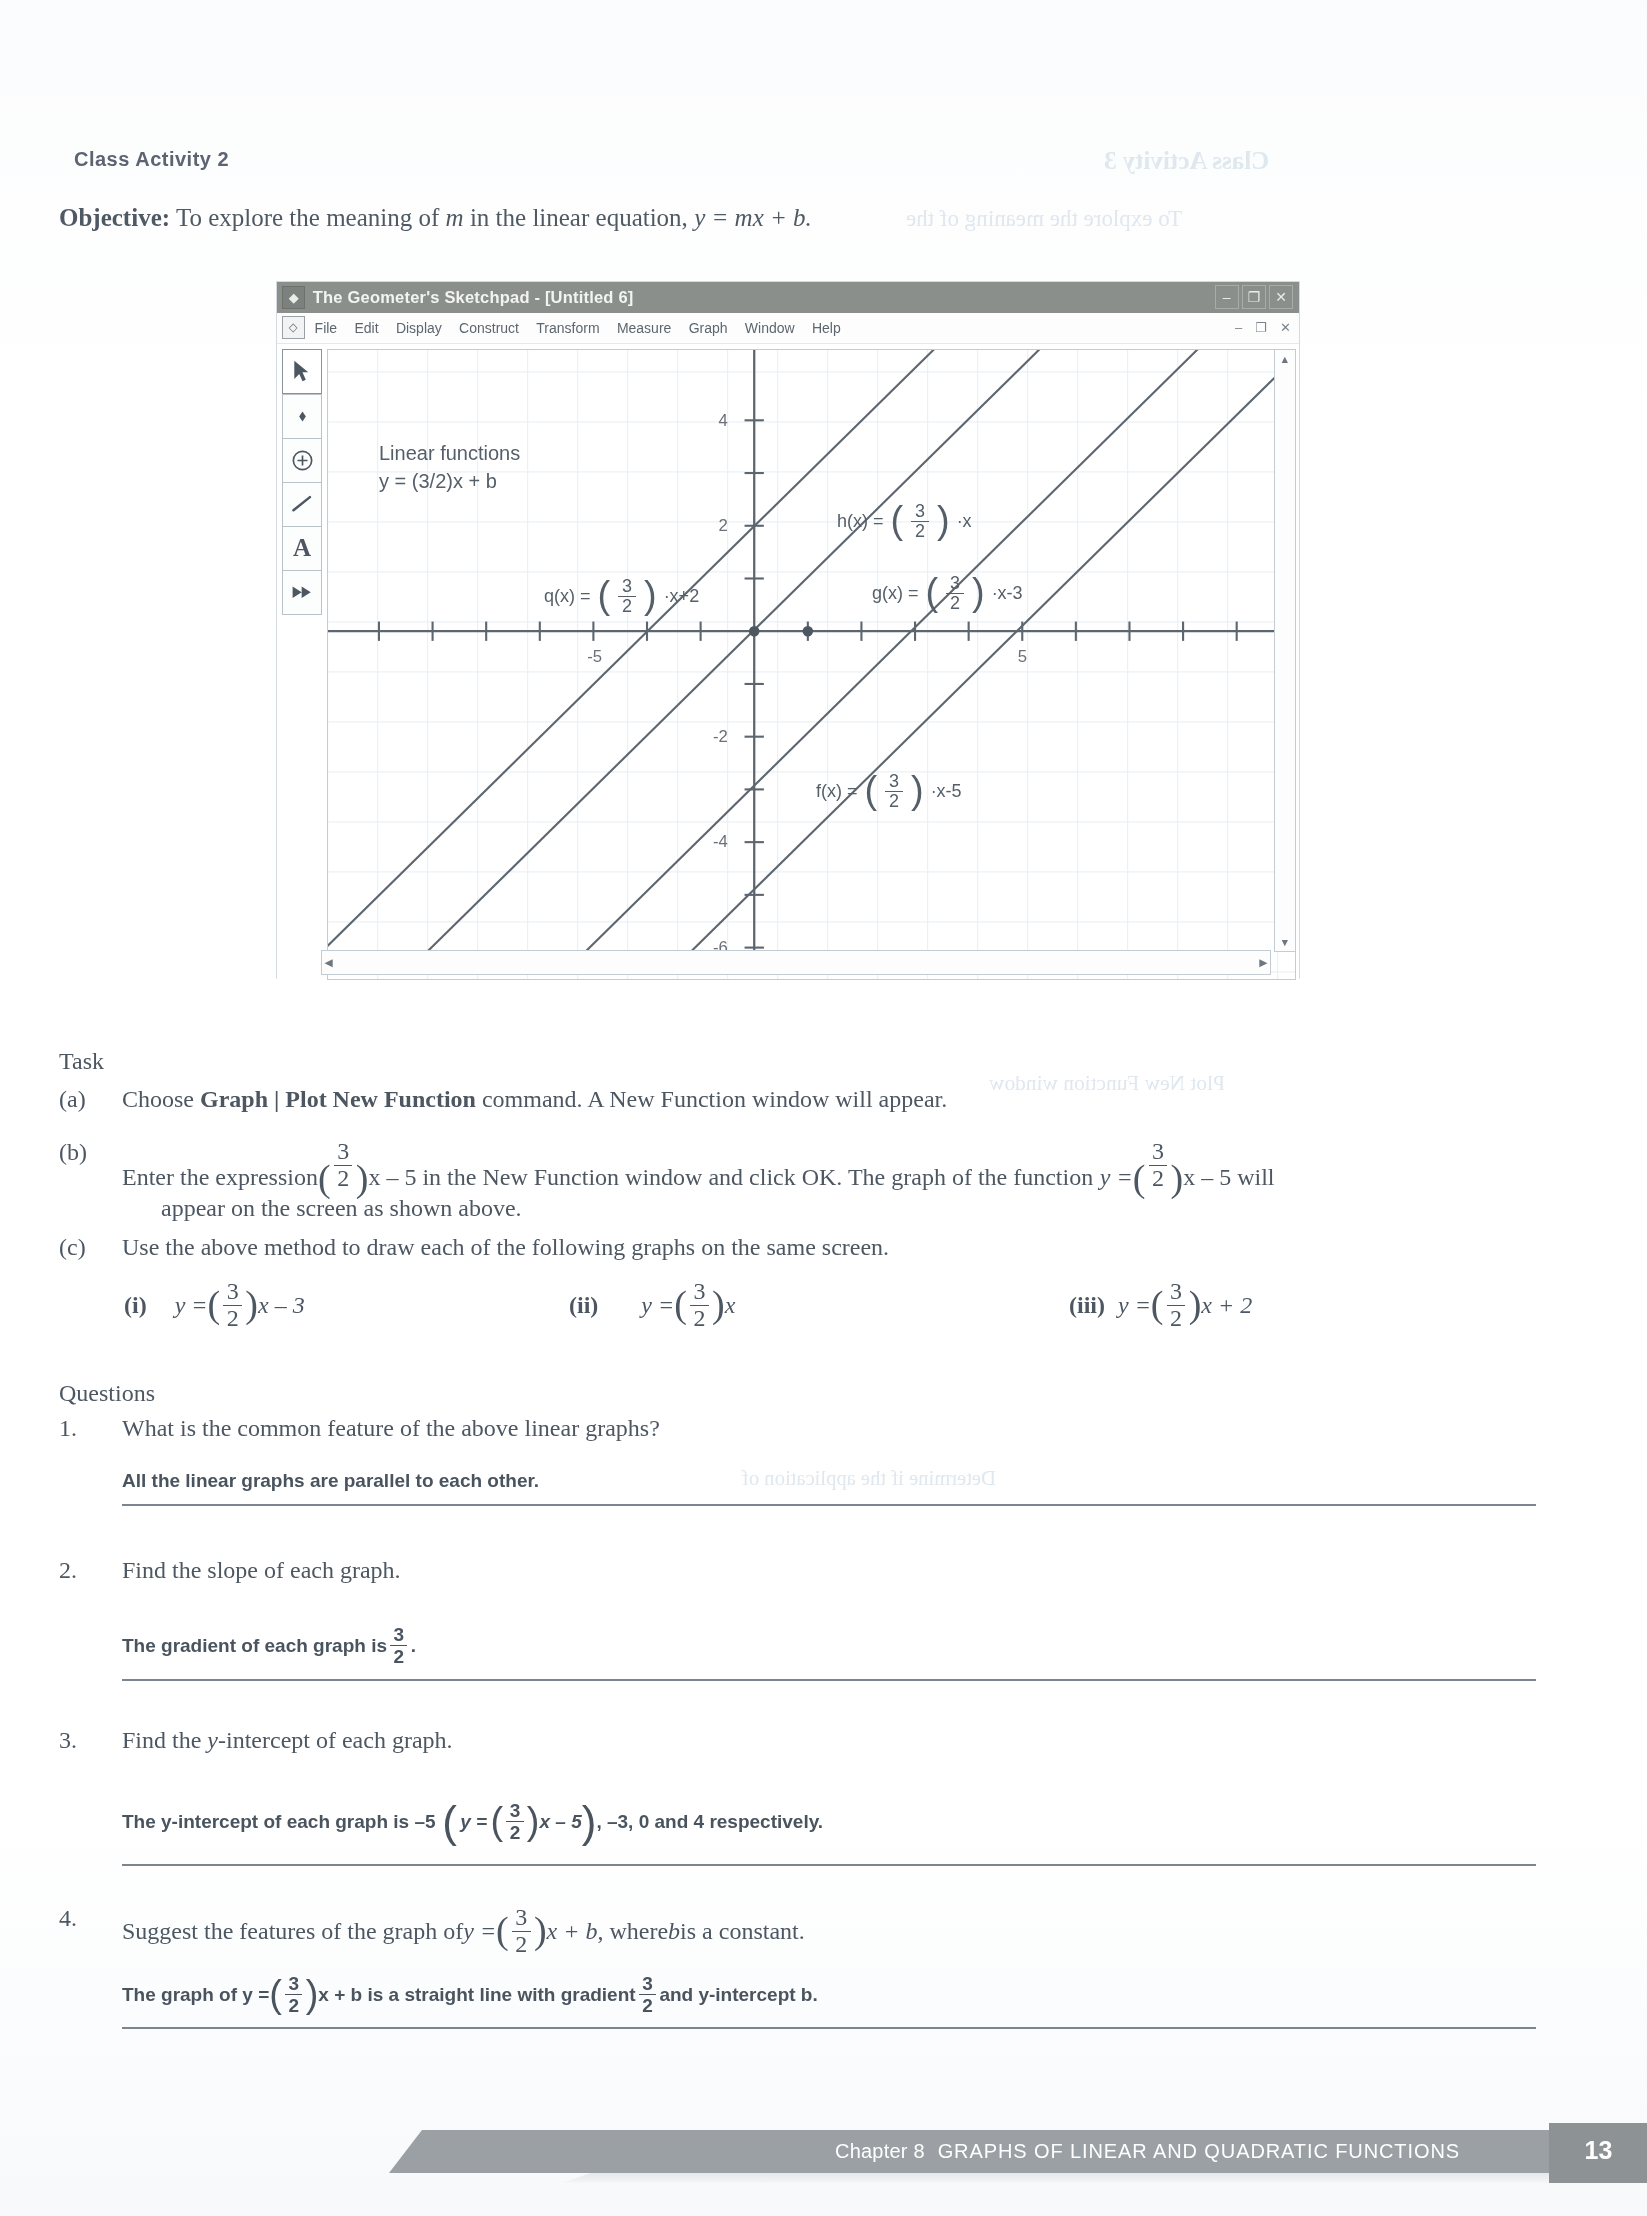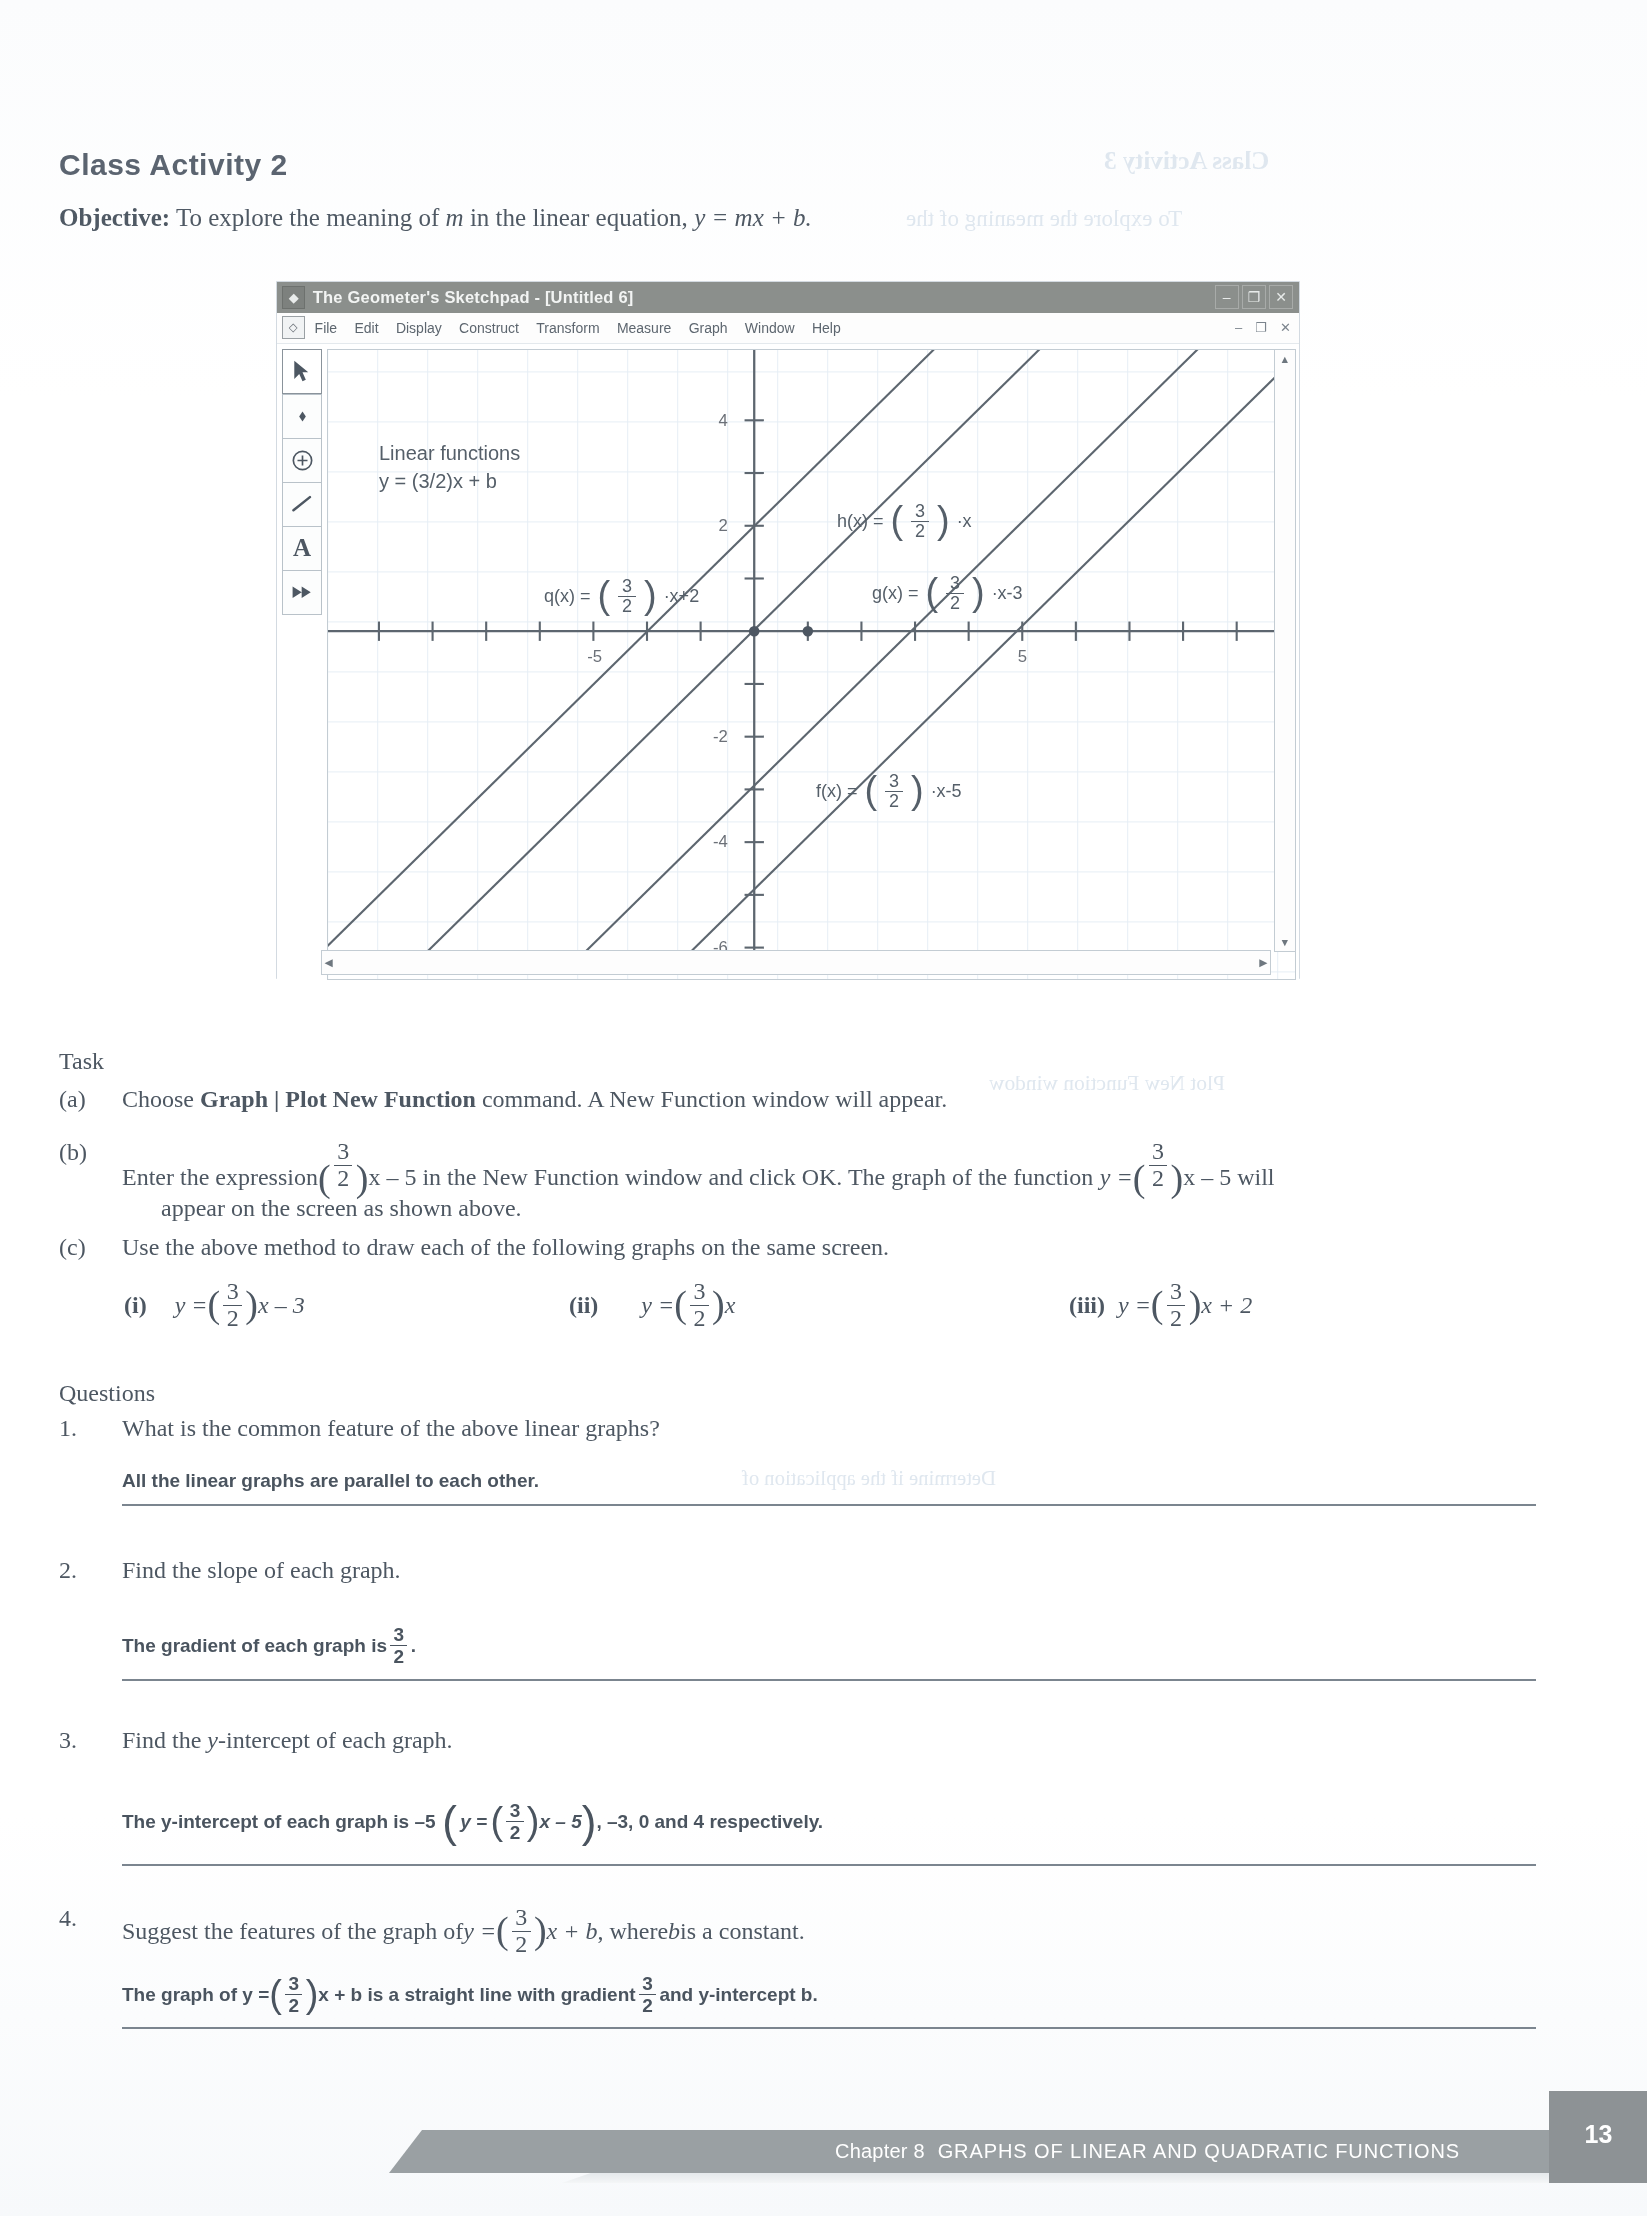--- a/index.html
+++ b/index.html
@@ -22,23 +22,23 @@
     color:#dfe7ef;
     font-family:"Liberation Serif", serif;
     transform:scaleX(-1);
     white-space:nowrap;
     pointer-events:none;
     user-select:none;
   }
 
   
   #activity-title{
-    position:absolute;left:59px;top:148px;
-    font-family:"Liberation Sans", sans-serif;
-    font-weight:bold;font-size:30px;letter-spacing:0.5px;
+    position:absolute;left:74px;top:148px;
+    font-family:"Liberation Sans", sans-serif;
+    font-weight:bold;font-size:20px;letter-spacing:0.5px;
     color:#5b6470;
   }
   #objective-line{
     position:absolute;left:59px;top:204px;
     font-size:25px;color:#4f5964;white-space:nowrap;
   }
   #objective-line .lbl{font-weight:bold;}
   .it{font-style:italic;}
 
   
@@ -179,21 +179,21 @@
     display:flex;align-items:center;justify-content:flex-end;
     padding-right:124px;
   }
   #footer-text{
     font-family:"Liberation Sans", sans-serif;
     color:#ffffff;font-size:20px;font-weight:normal;letter-spacing:0.9px;
     white-space:nowrap;
   }
   #footer-text .ch{letter-spacing:0.2px;}
   #page-tab{
-    position:absolute;right:0;bottom:33px;width:99px;height:92px;
+    position:absolute;right:0;bottom:33px;width:99px;height:60px;
     background:#8d9295;
     display:flex;align-items:center;justify-content:center;
   }
   #page-num{
     font-family:"Liberation Sans", sans-serif;
     color:#ffffff;font-size:25px;font-weight:bold;
     margin-bottom:5px;
   }
   #footer-shadow{
     position:absolute;right:64px;bottom:33px;width:1022px;height:11.5px;

